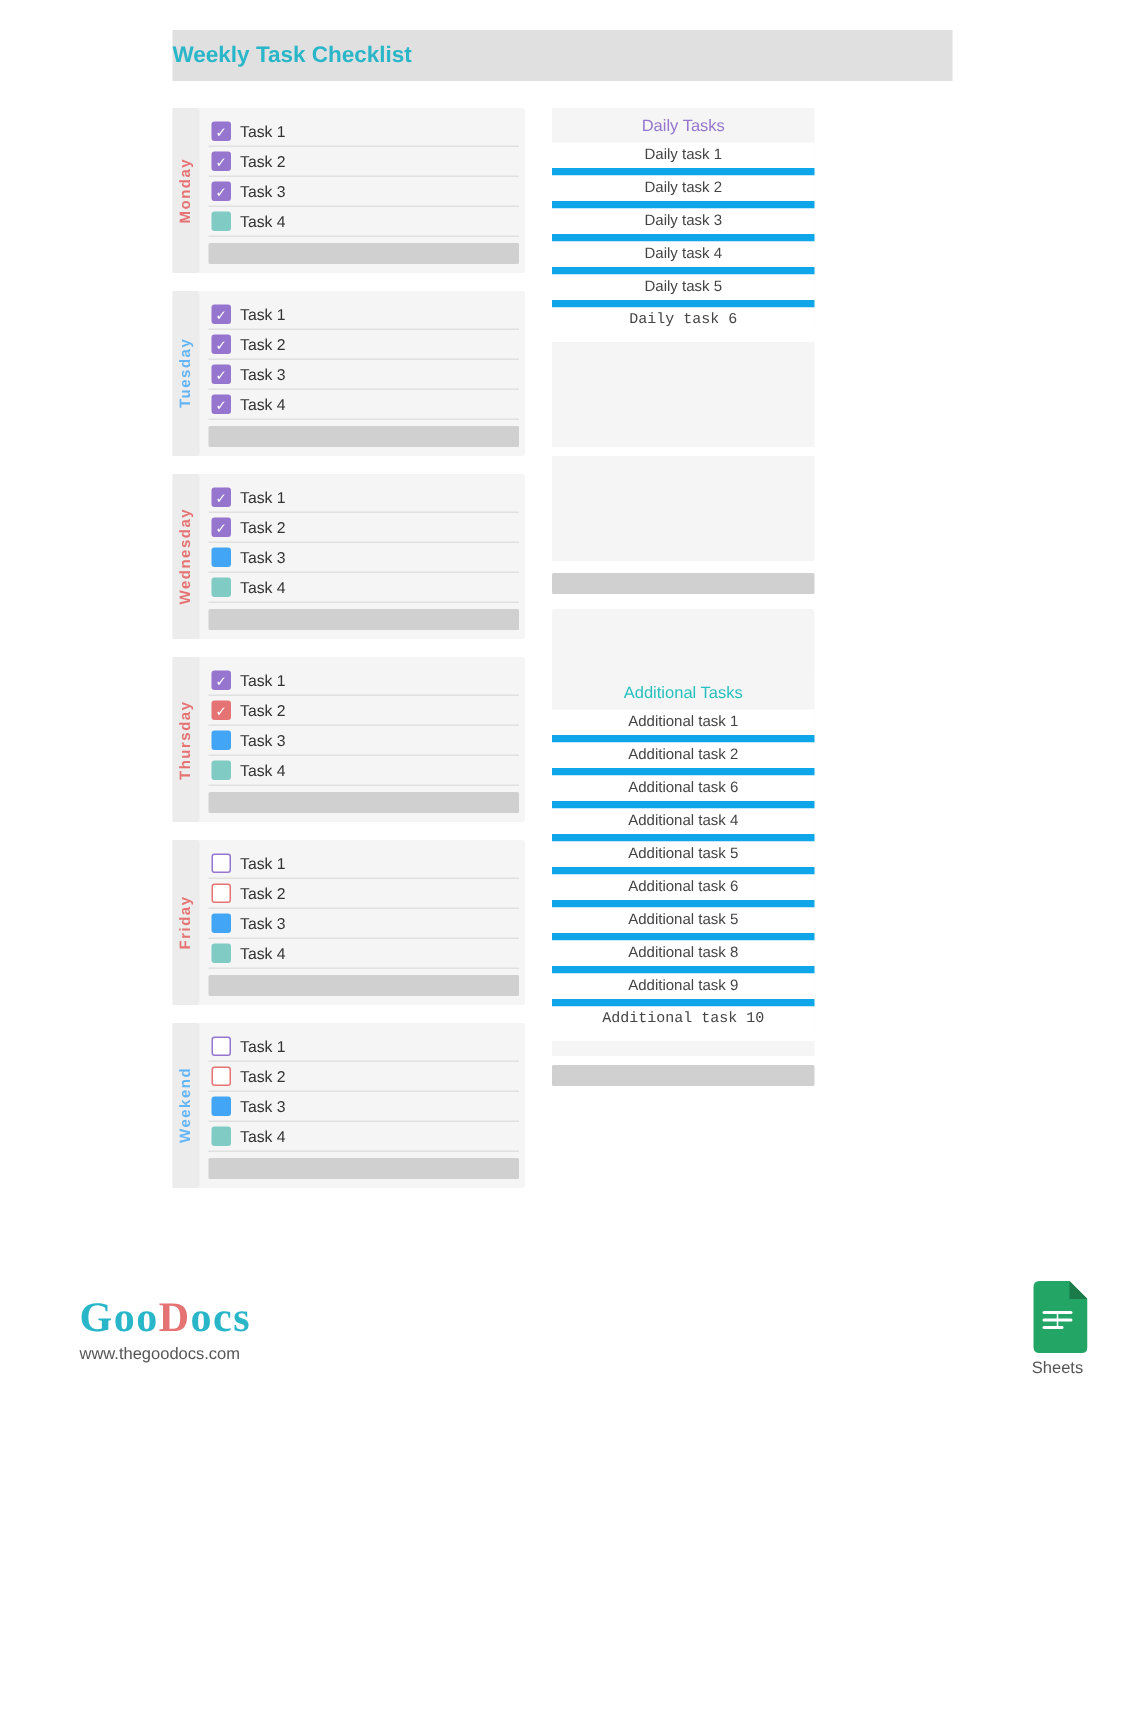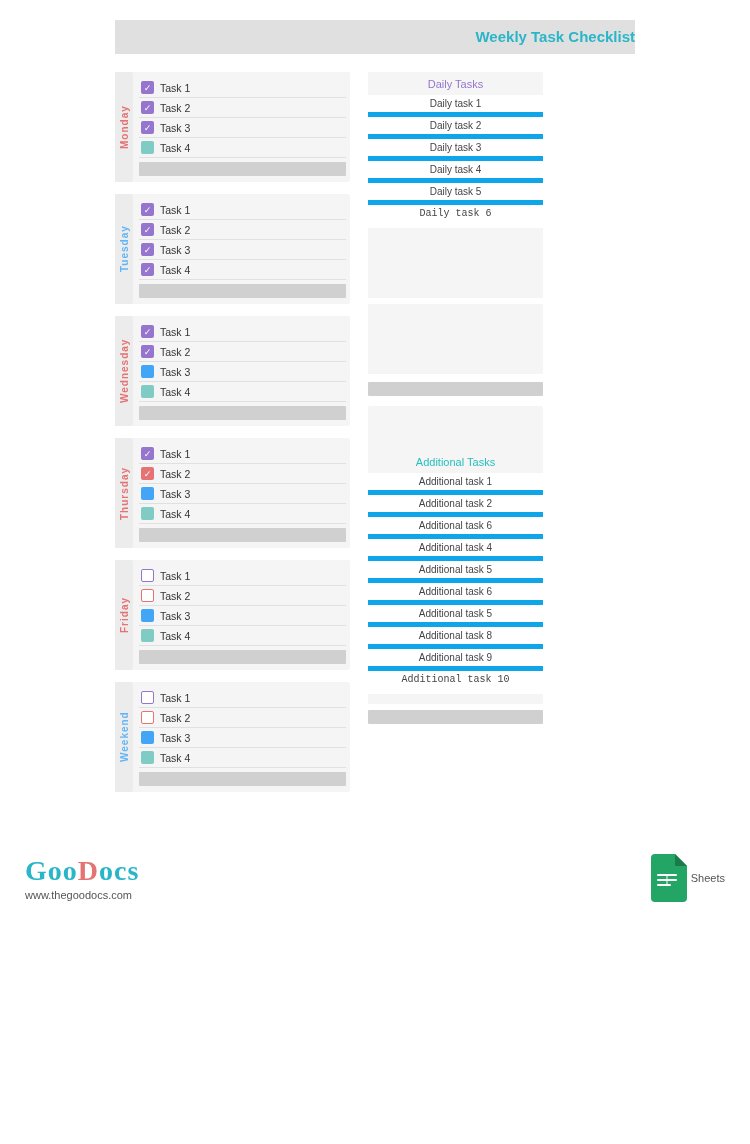--- a/index.html
+++ b/index.html
@@ -17,21 +17,21 @@
       width: 750px;
       min-height: 1144px;
       padding: 20px 0 40px 0;
       display: flex;
       flex-direction: column;
       align-items: center;
     }
     .header-bar {
       background: #e0e0e0;
       width: 520px;
-      text-align: right;
+      text-align: left;
       padding: 8px 0;
       margin-bottom: 18px;
     }
     .header-title {
       color: #29b6c8;
       font-weight: bold;
       font-size: 15px;
     }
     .main-content {
       display: flex;
@@ -178,36 +178,37 @@
       flex-direction: row;
       align-items: center;
       justify-content: space-between;
       width: 700px;
       margin-top: 50px;
       padding: 10px 0 0 0;
     }
     .footer-logo {
       display: flex;
       flex-direction: column;
+      margin-left: 28px;
     }
     .logo-text {
       font-size: 28px;
       font-weight: bold;
       color: #29b6c8;
       font-family: Georgia, serif;
       letter-spacing: 1px;
     }
     .logo-url {
       font-size: 11px;
       color: #555;
       margin-top: 2px;
     }
     .footer-sheets {
       display: flex;
-      flex-direction: row;
+      flex-direction: column;
       align-items: center;
       gap: 4px;
     }
     .sheets-label {
       font-size: 11px;
       color: #555;
     }
     
     .sheets-svg {
       width: 40px;

